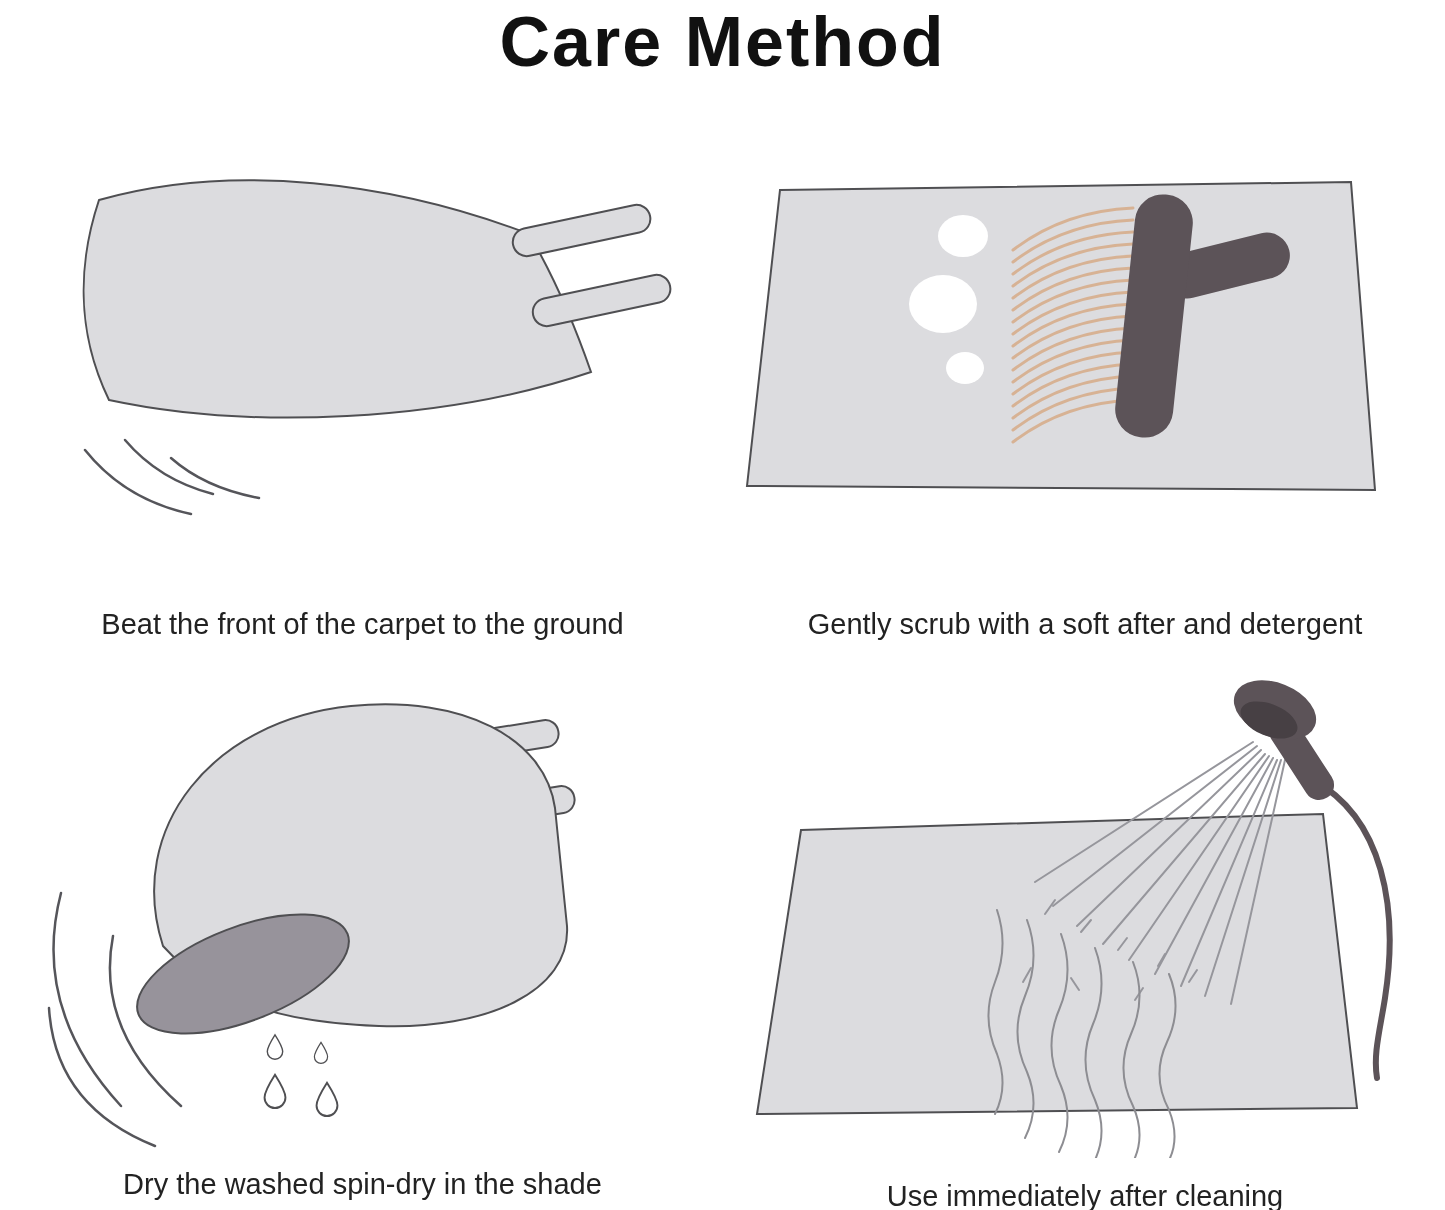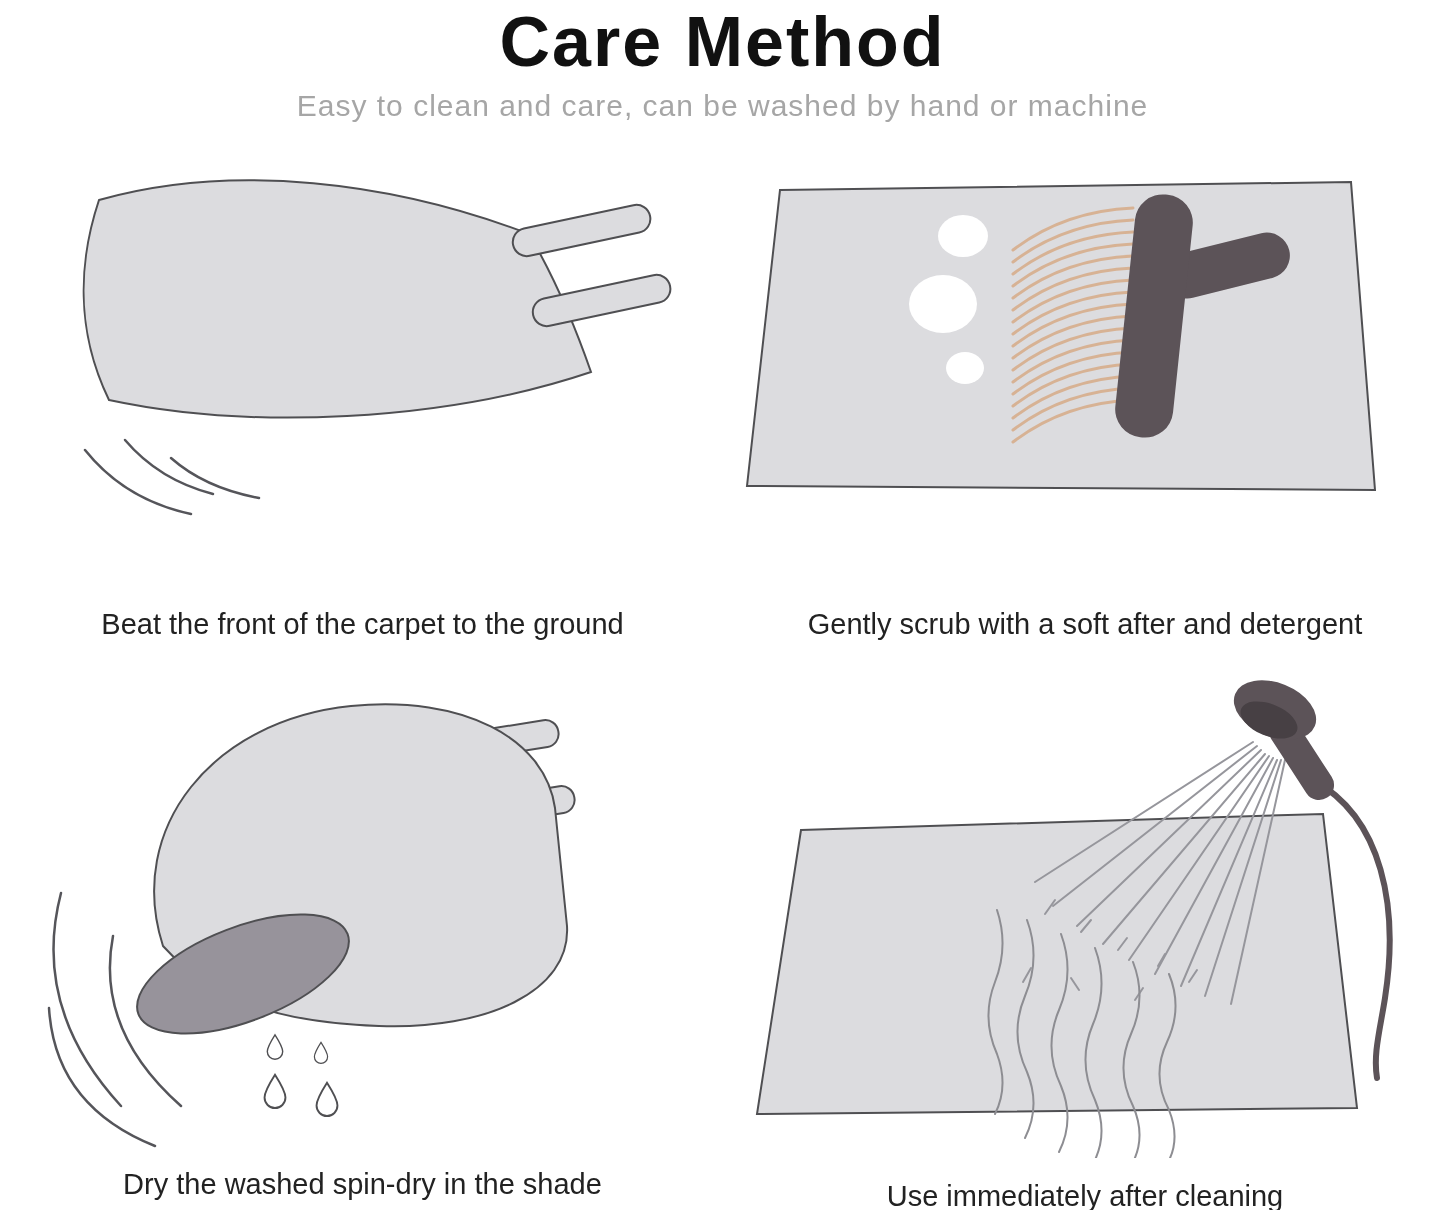--- a/index.html
+++ b/index.html
@@ -40,21 +40,20 @@
   .squiggles path { stroke:#8d8d92; stroke-width:2; fill:none; stroke-linecap:round; }
   .hose { stroke:#5c5358; stroke-width:6; fill:none; stroke-linecap:round; }
 </style>
 </head>
 <body>
 
 <div class="page">
 
   <div class="header">
     <div class="title">Care Method</div>
-    <div class="subtitle">Easy to clean and care, can be washed by hand or machine</div>
   </div>
 
   <div class="fig" id="fig1">
     <svg width="700" height="430" viewBox="0 0 700 430">
       <g>
         <path class="shape" d="M 86,32 C 220,-6 380,14 516,66 C 543,112 562,158 578,204 C 430,254 236,262 96,232 C 62,162 66,92 86,32 Z"></path>
         <rect class="shape" x="500" y="62" width="140" height="28" rx="14" transform="rotate(-12 505 76)"></rect>
         <rect class="shape" x="520" y="132" width="140" height="28" rx="14" transform="rotate(-12 525 146)"></rect>
       </g>
       <g class="lines">

